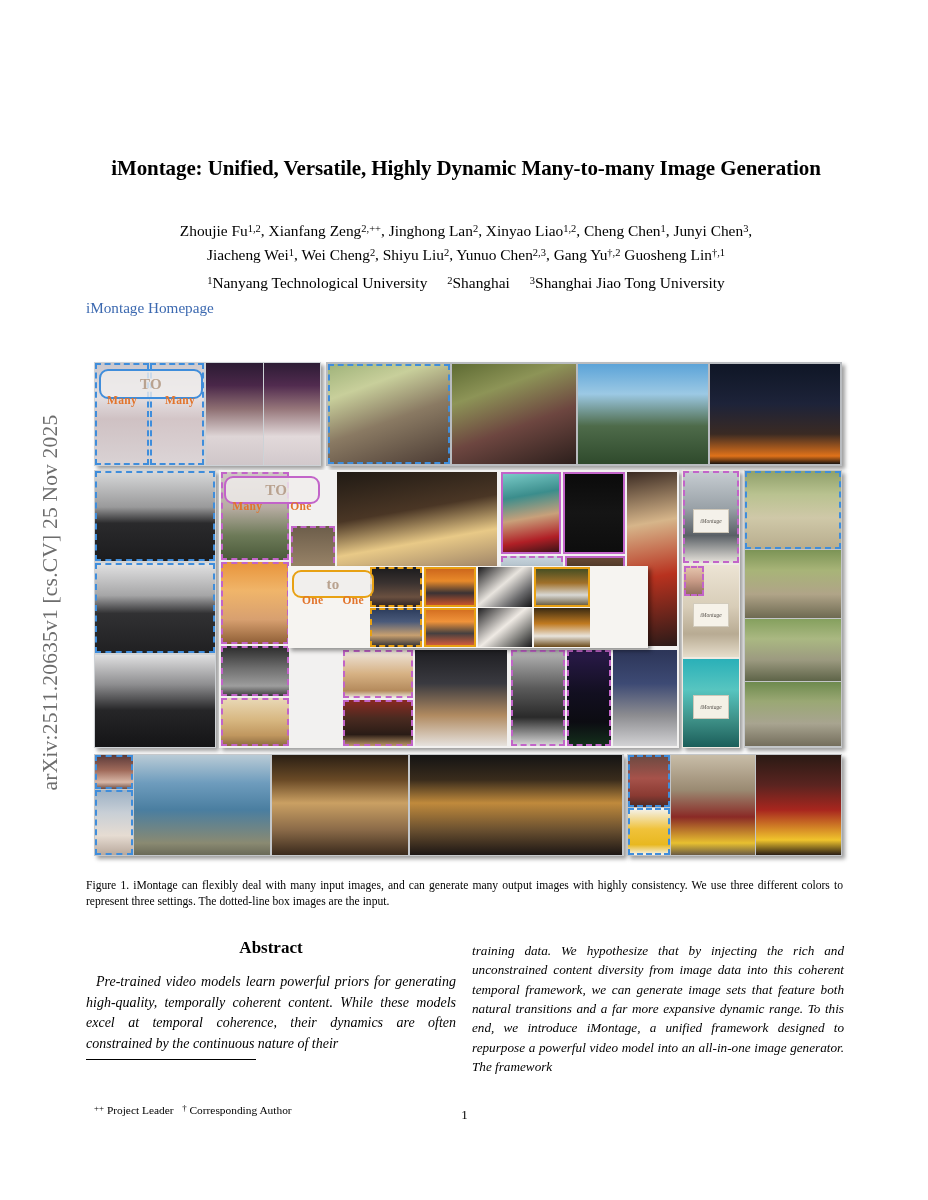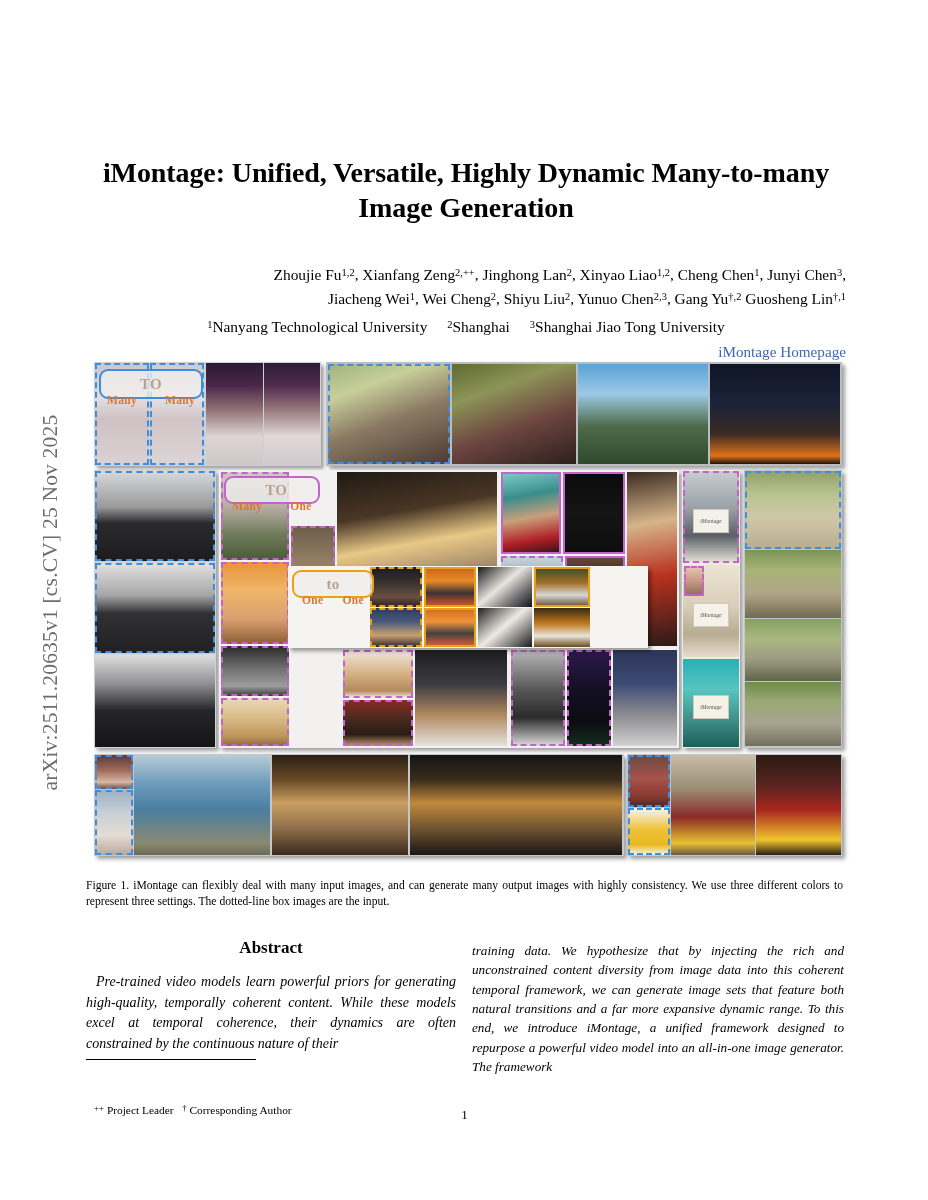--- a/index.html
+++ b/index.html
@@ -44,46 +44,46 @@
     position: absolute;
     left: 86px;
     top: 0;
     width: 760px;
     height: 1200px;
   }
 
   #title {
     margin-top: 155px;
     text-align: center;
-    font-size: 28px;
+    font-size: 21px;
     font-weight: bold;
     letter-spacing: -0.1px;
     line-height: 1.25;
   }
 
   #authors {
     margin-top: 38px;
-    text-align: right;
+    text-align: center;
     font-size: 15.4px;
     line-height: 1.55;
   }
   #authors sup { font-size: 0.68em; vertical-align: 0.42em; }
 
   #affils {
     margin-top: 4px;
     text-align: center;
     font-size: 15.4px;
     line-height: 1.5;
   }
   #affils sup { font-size: 0.68em; vertical-align: 0.42em; }
   #affils .gap { display:inline-block; width: 20px; }
 
   #homepage-line {
     margin-top: 5px;
-    text-align: right;
+    text-align: left;
     font-size: 15.2px;
   }
   #homepage-link {
     color: #3c69b0;
     text-decoration: none;
   }
 
   
   #figure {
     position: absolute;

